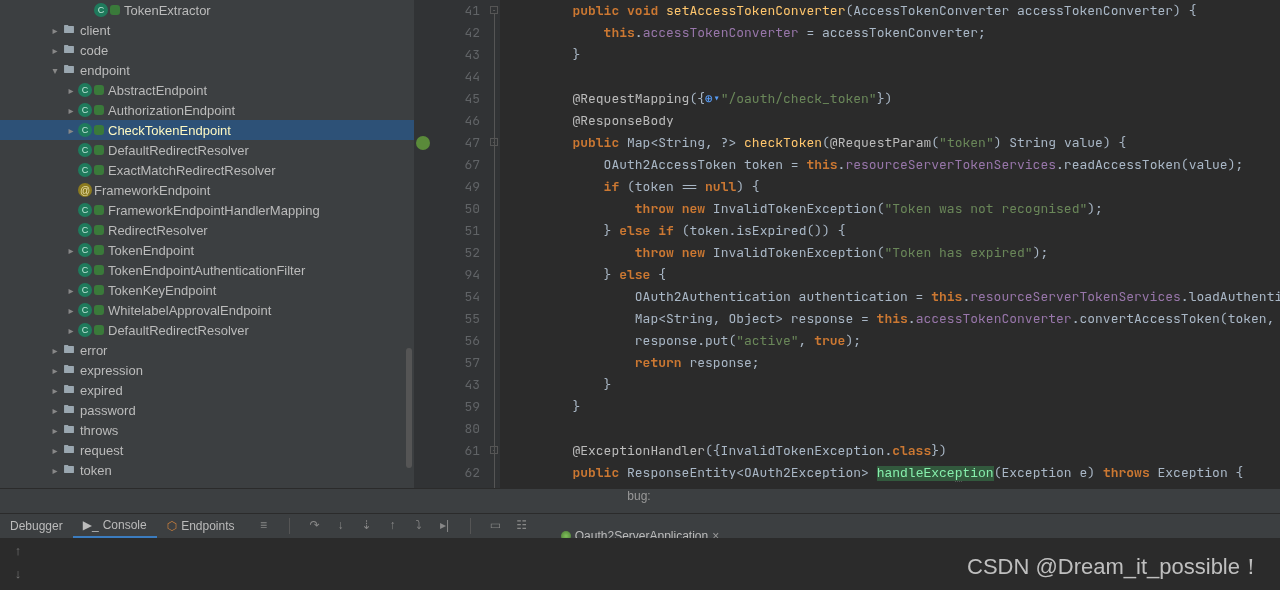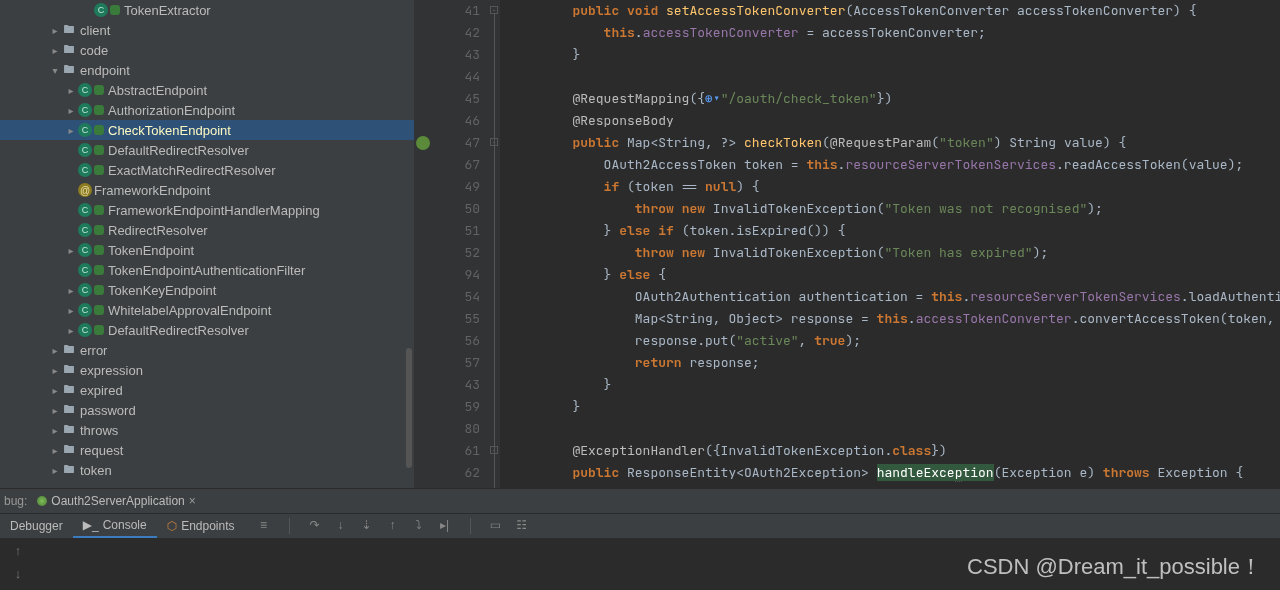--- a/index.html
+++ b/index.html
@@ -29,26 +29,26 @@
   .fold-bar .fbox { position: absolute; left: 2px; width: 8px; height: 8px; border: 1px solid #555; font-size: 8px; line-height: 6px; text-align: center; color: #777; }
   .fold-bar .fline { position: absolute; left: 6px; width: 0; border-left: 1px solid #555; }
   .code { flex: 1; font-family: "Consolas","JetBrains Mono",monospace; font-size: 13px; line-height: 22px; white-space: pre; color: #a9b7c6; padding-left: 10px; overflow: hidden; }
   .code-line { height: 22px; }
   .kw { color: #cc7832; font-weight: bold; }
   .str { color: #6a8759; }
   .fn { color: #ffc66d; }
   .ann { color: #bbb; }
   .field { color: #9876aa; }
   .wlink { color: #589df6; }
-  .hl-method { color: #ffffff; background: #32593d; }
+  .hl-method { color: #86efac; background: #32593d; font-family: Liberation Mono, monospace; }
   .caret-word { border-bottom: 1px dotted #555; }
   .marker-annot { position: absolute; left: 2px; width: 14px; height: 14px; border-radius: 50%; background: #5a8a3a; }
 
   .bottom { height: 102px; background: #3c3f41; border-top: 1px solid #2b2b2b; display: flex; flex-direction: column; }
-  .run-tabs { height: 24px; display: flex; align-items: center; padding: 0 4px; gap: 4px; font-size: 12px; }
+  .run-tabs { height: 24px; display: flex; align-items: center; padding: 0 4px; gap: 24px; font-size: 12px; flex-direction: column; }
   .run-lbl { color: #999; margin-right: 2px; }
   .run-tab { display: flex; align-items: center; gap: 4px; padding: 2px 4px; color: #bbb; }
   .run-tab .runicon { width: 10px; height: 10px; border-radius: 50%; background: radial-gradient(circle,#7fbf5a,#4a7a34); }
   .run-tabs .xclose { color: #999; font-size: 12px; }
   .tool-tabs { height: 26px; display: flex; align-items: center; border-top: 1px solid #2b2b2b; border-bottom: 1px solid #2b2b2b; font-size: 12px; }
   .tool-tab { padding: 4px 10px; display: flex; align-items: center; gap: 4px; color: #bbb; }
   .tool-tab.active { border-bottom: 2px solid #3b7cbf; }
   .tool-icons { display: flex; gap: 12px; margin-left: 12px; color: #888; }
   .tool-icons span { width: 14px; display: inline-flex; justify-content: center; }
   .tool-sep { width: 1px; height: 16px; background: #555; margin: 0 6px; }

